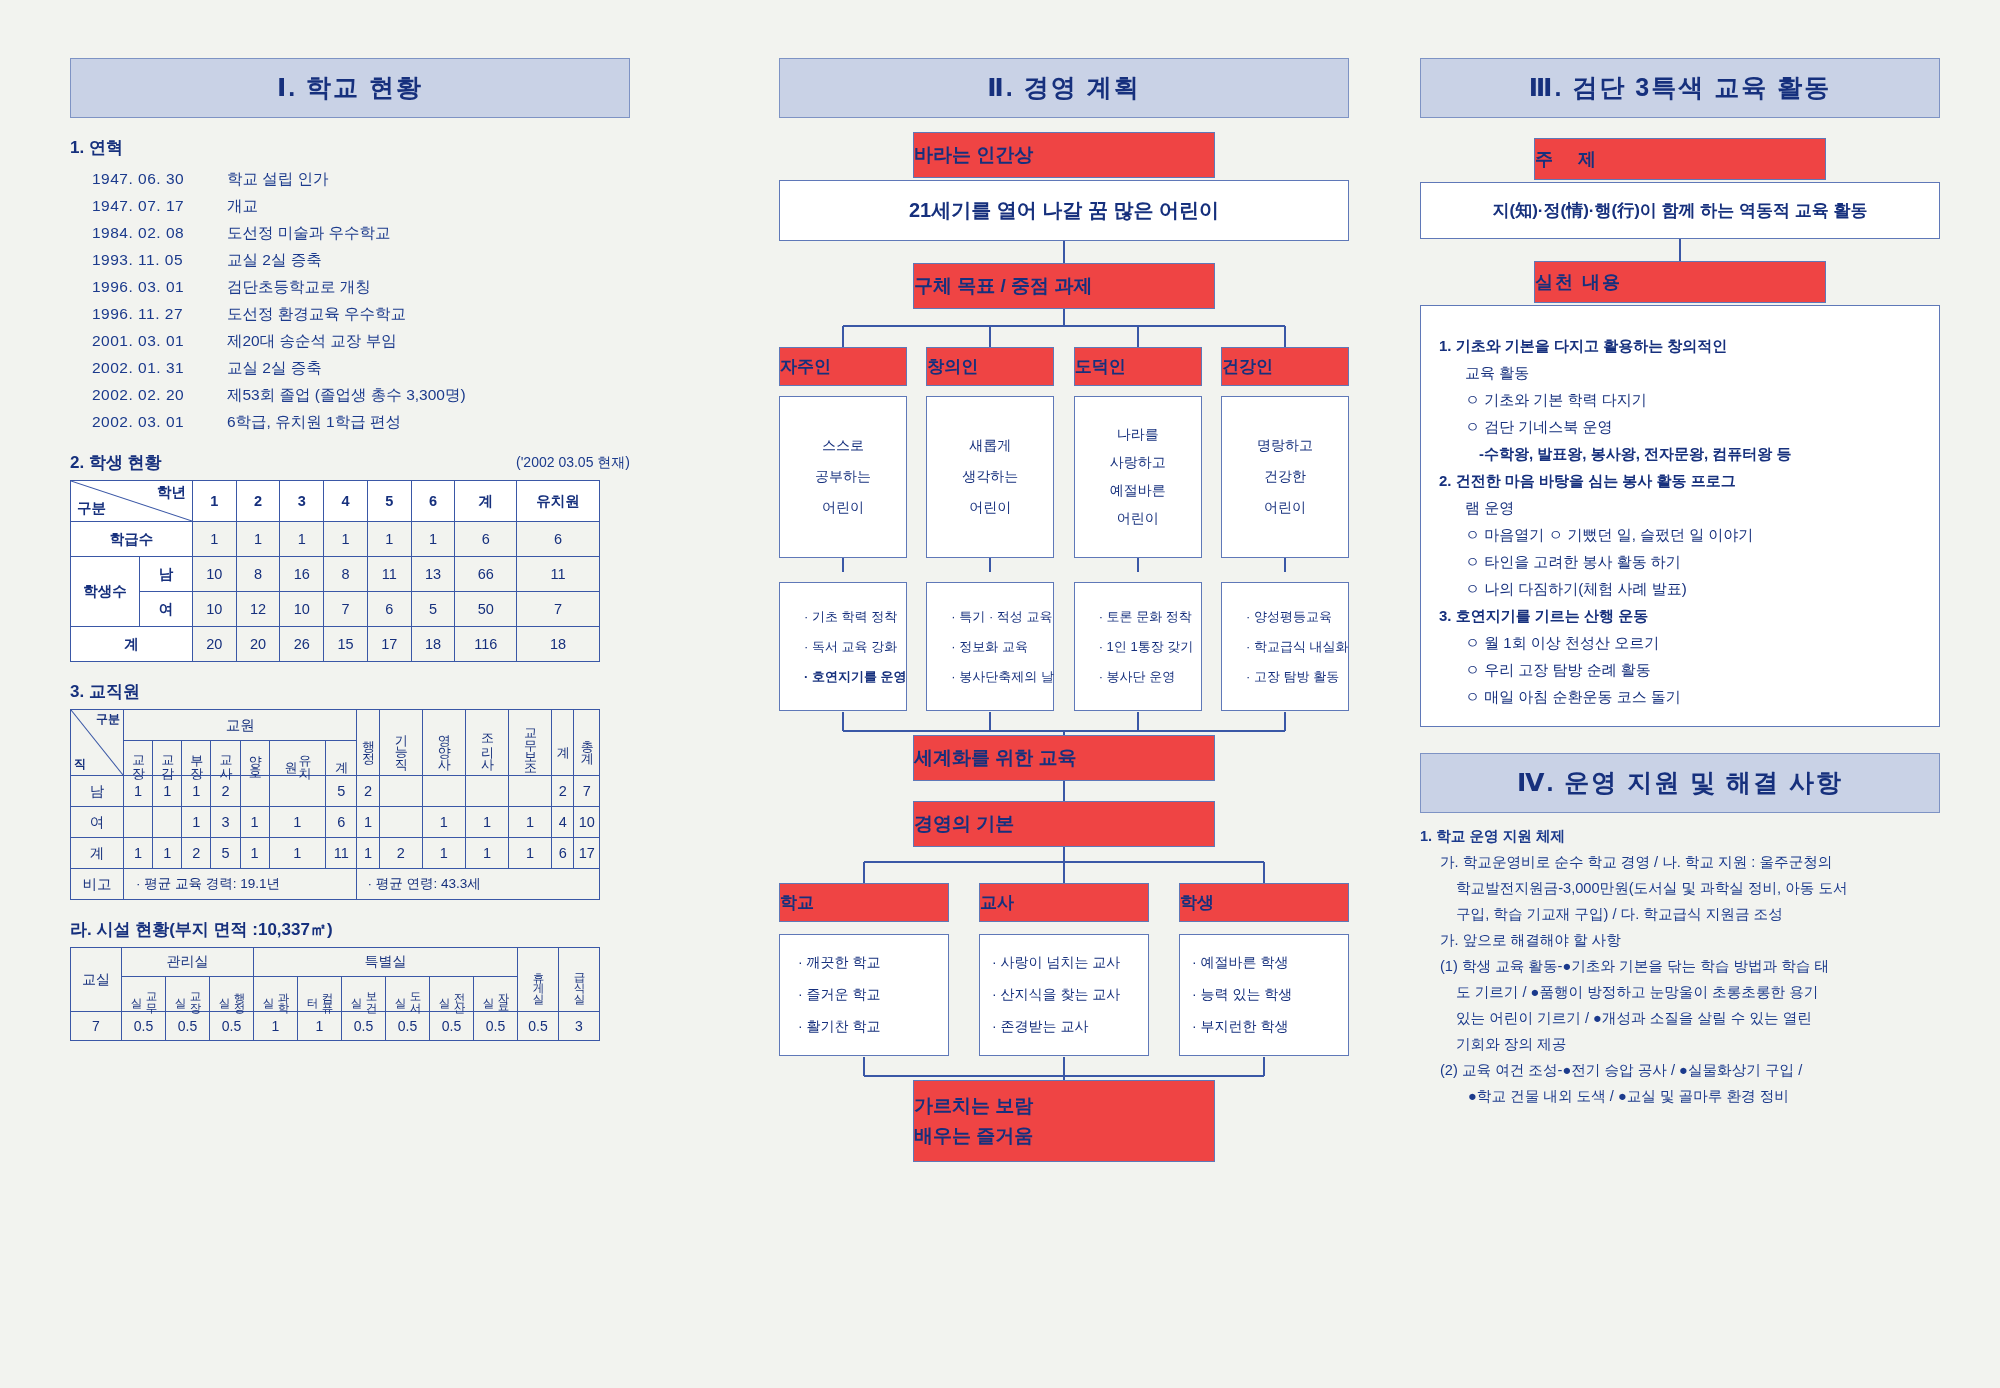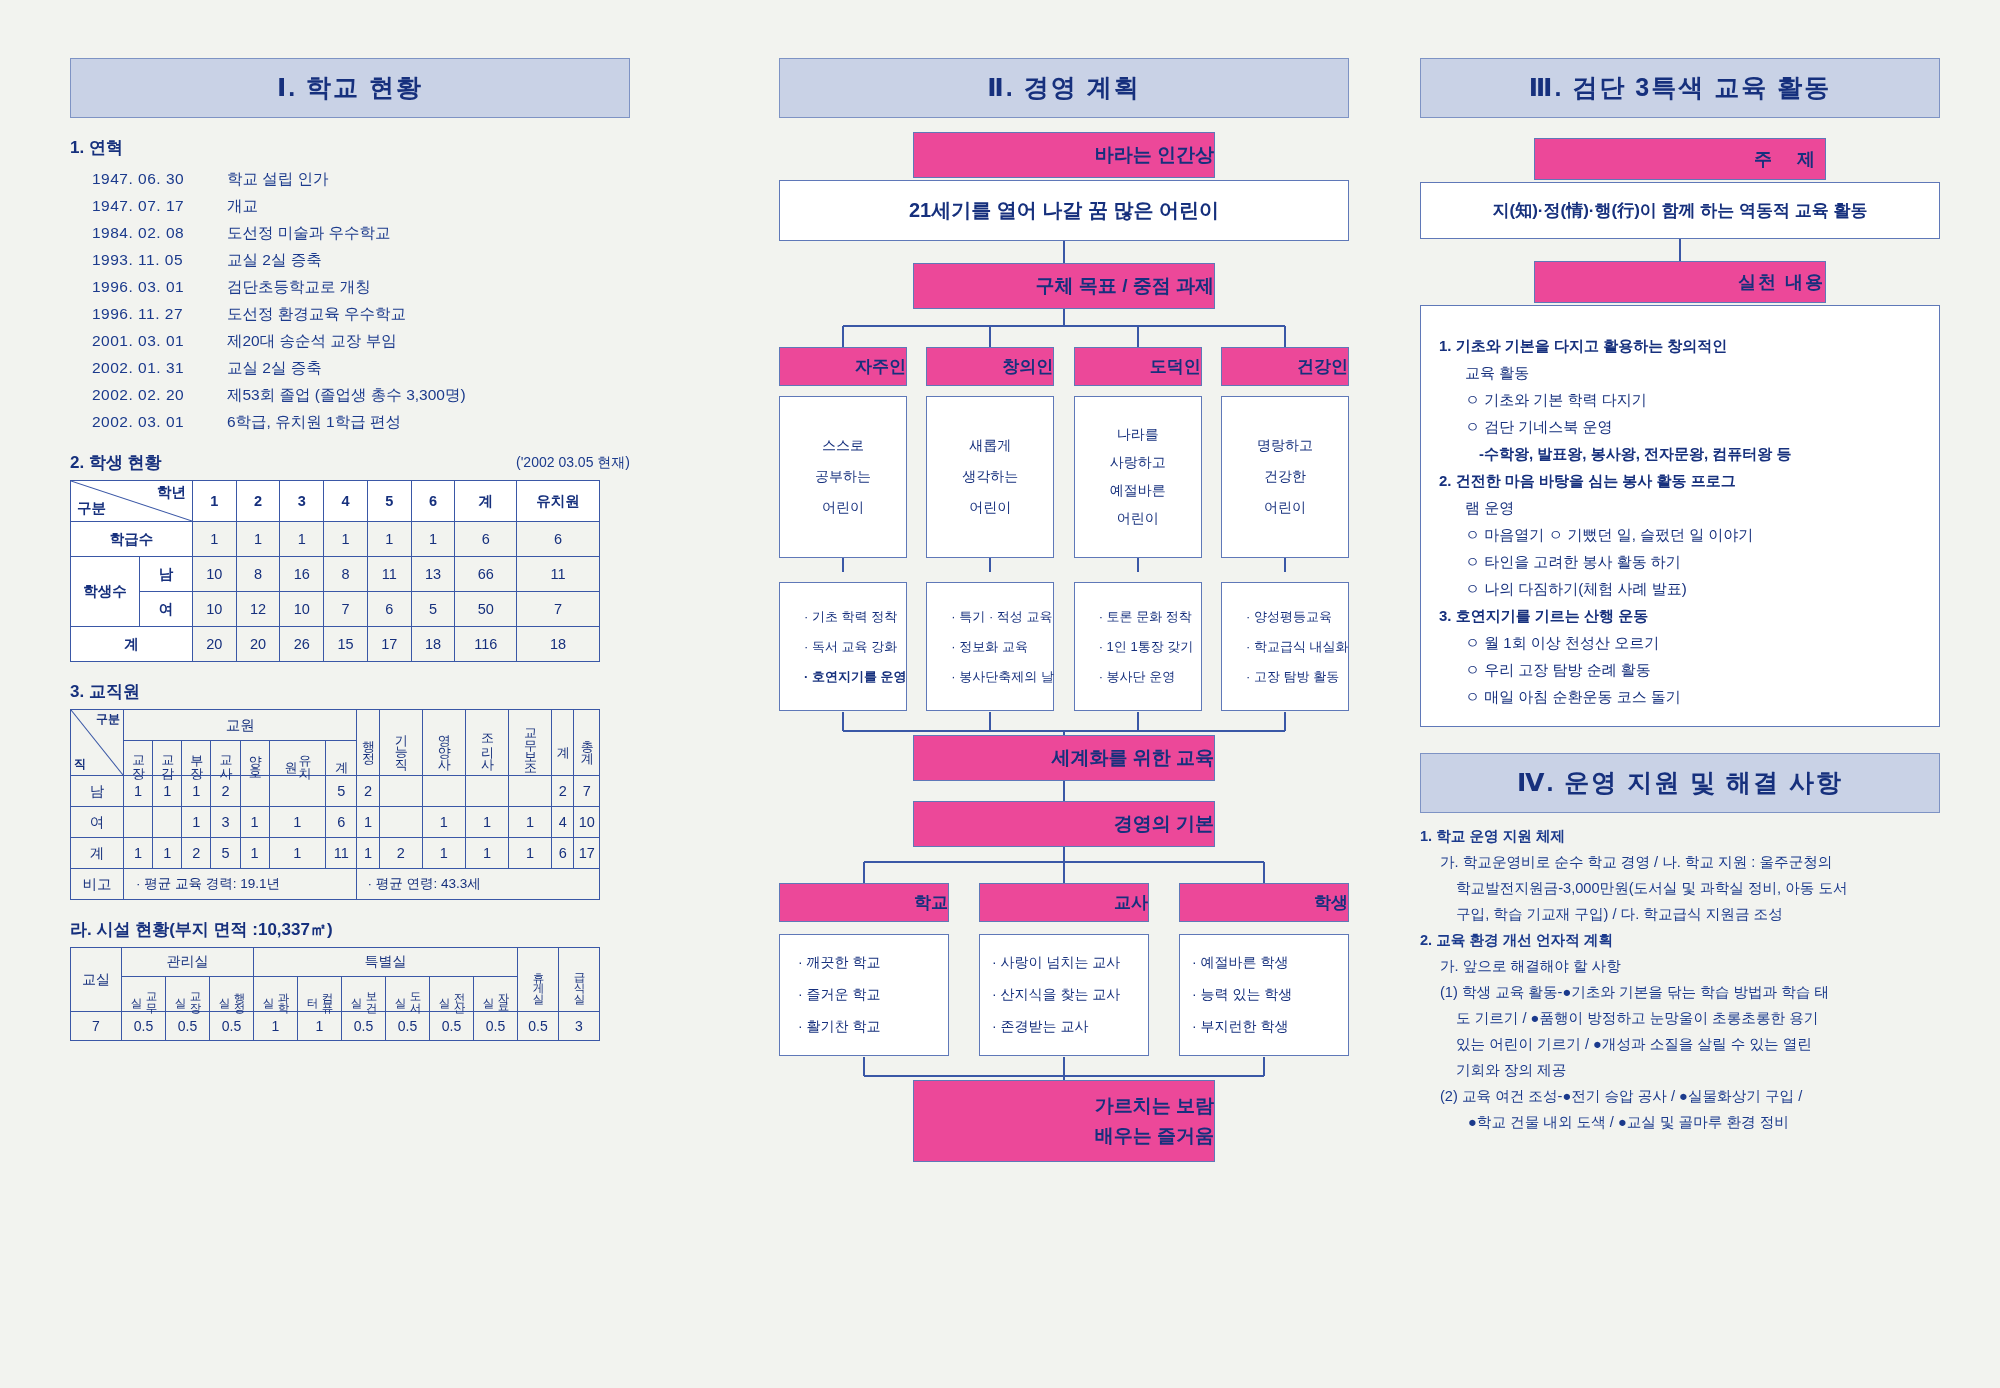--- a/index.html
+++ b/index.html
@@ -53,21 +53,21 @@
   .t-staff td{height:30px;}
   .t-staff .vt{writing-mode:vertical-rl;text-orientation:upright;letter-spacing:-1px;font-size:13px;line-height:14px;padding:2px 0;}
 
   
   .t-fac{width:530px;margin-top:6px;}
   .t-fac td{height:28px;font-size:14px;}
   .t-fac .vt{writing-mode:vertical-rl;text-orientation:upright;font-size:11.5px;letter-spacing:-1px;padding:3px 0;}
 
   
   .box{
-    background:#ec4899;border:1px solid #5f78b8;text-align:right;
+    background:#ef4444;border:1px solid #5f78b8;text-align:left;
     font-weight:bold;color:#16307d;
   }
   .boxw{
     background:#ffffff;border:1px solid #5f78b8;text-align:center;color:#16307d;
   }
   .flow{position:relative;margin-top:14px;}
   .ctr{display:flex;justify-content:center;}
   .lbl-big{font-size:19px;padding:9px 0;}
   .vline{width:2px;background:#3a57a6;margin:0 auto;}
 
@@ -532,21 +532,20 @@
           <div class="ind1">ㅇ 매일 아침 순환운동 코스 돌기</div>
         </div>
     </div>
 
     <div class="section-title sec4">Ⅳ. 운영 지원 및 해결 사항</div>
     <div class="p4" id="sec4">
         <div class="b">1. 학교 운영 지원 체제</div>
         <div class="i1">가.  학교운영비로 순수 학교 경영 / 나. 학교 지원 : 울주군청의</div>
         <div class="i2">학교발전지원금-3,000만원(도서실 및 과학실 정비, 아동 도서</div>
         <div class="i2">구입, 학습 기교재 구입) / 다. 학교급식 지원금 조성</div>
-        <div class="b">2. 교육 환경 개선 언자적 계획</div>
         <div class="i1">가.  앞으로 해결해야 할 사항</div>
         <div class="i1">(1) 학생 교육 활동-●기초와 기본을 닦는 학습 방법과 학습 태</div>
         <div class="i2">도 기르기 / ●품행이 방정하고 눈망울이 초롱초롱한 용기</div>
         <div class="i2">있는 어린이 기르기 / ●개성과 소질을 살릴 수 있는 열린</div>
         <div class="i2">기회와 장의 제공</div>
         <div class="i1">(2) 교육 여건 조성-●전기 승압 공사 / ●실물화상기 구입 /</div>
         <div class="i3">●학교 건물 내외 도색 / ●교실 및 골마루 환경 정비</div>
       </div>
   </div>
 

